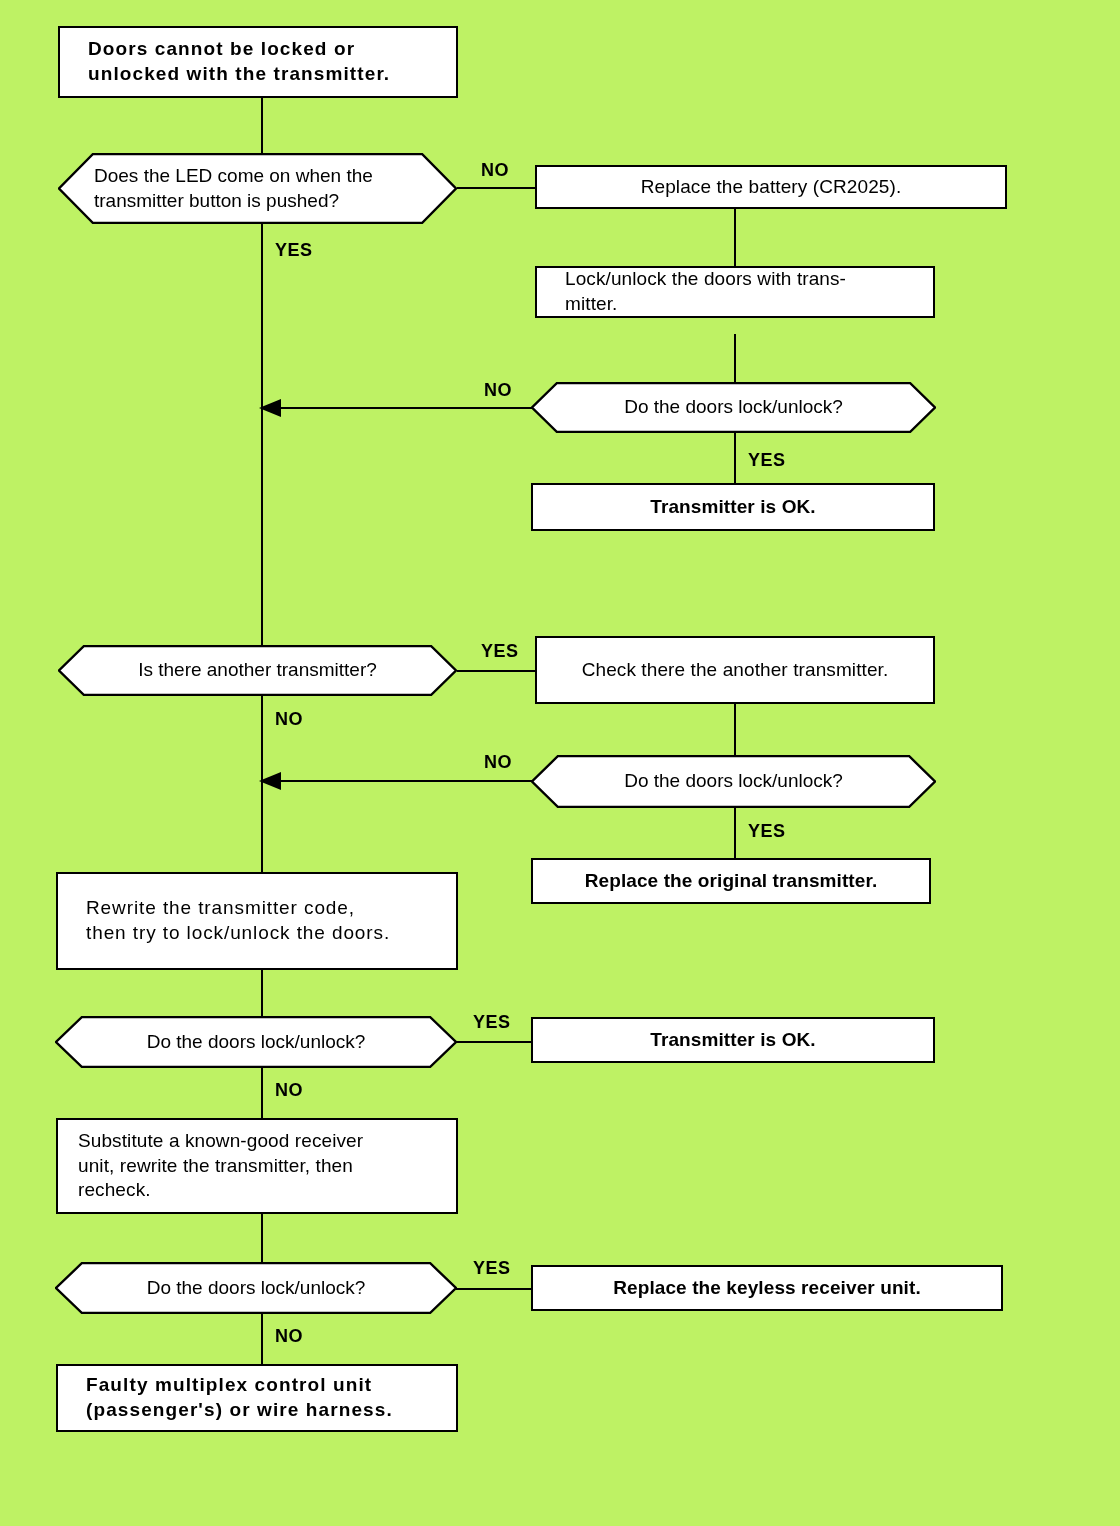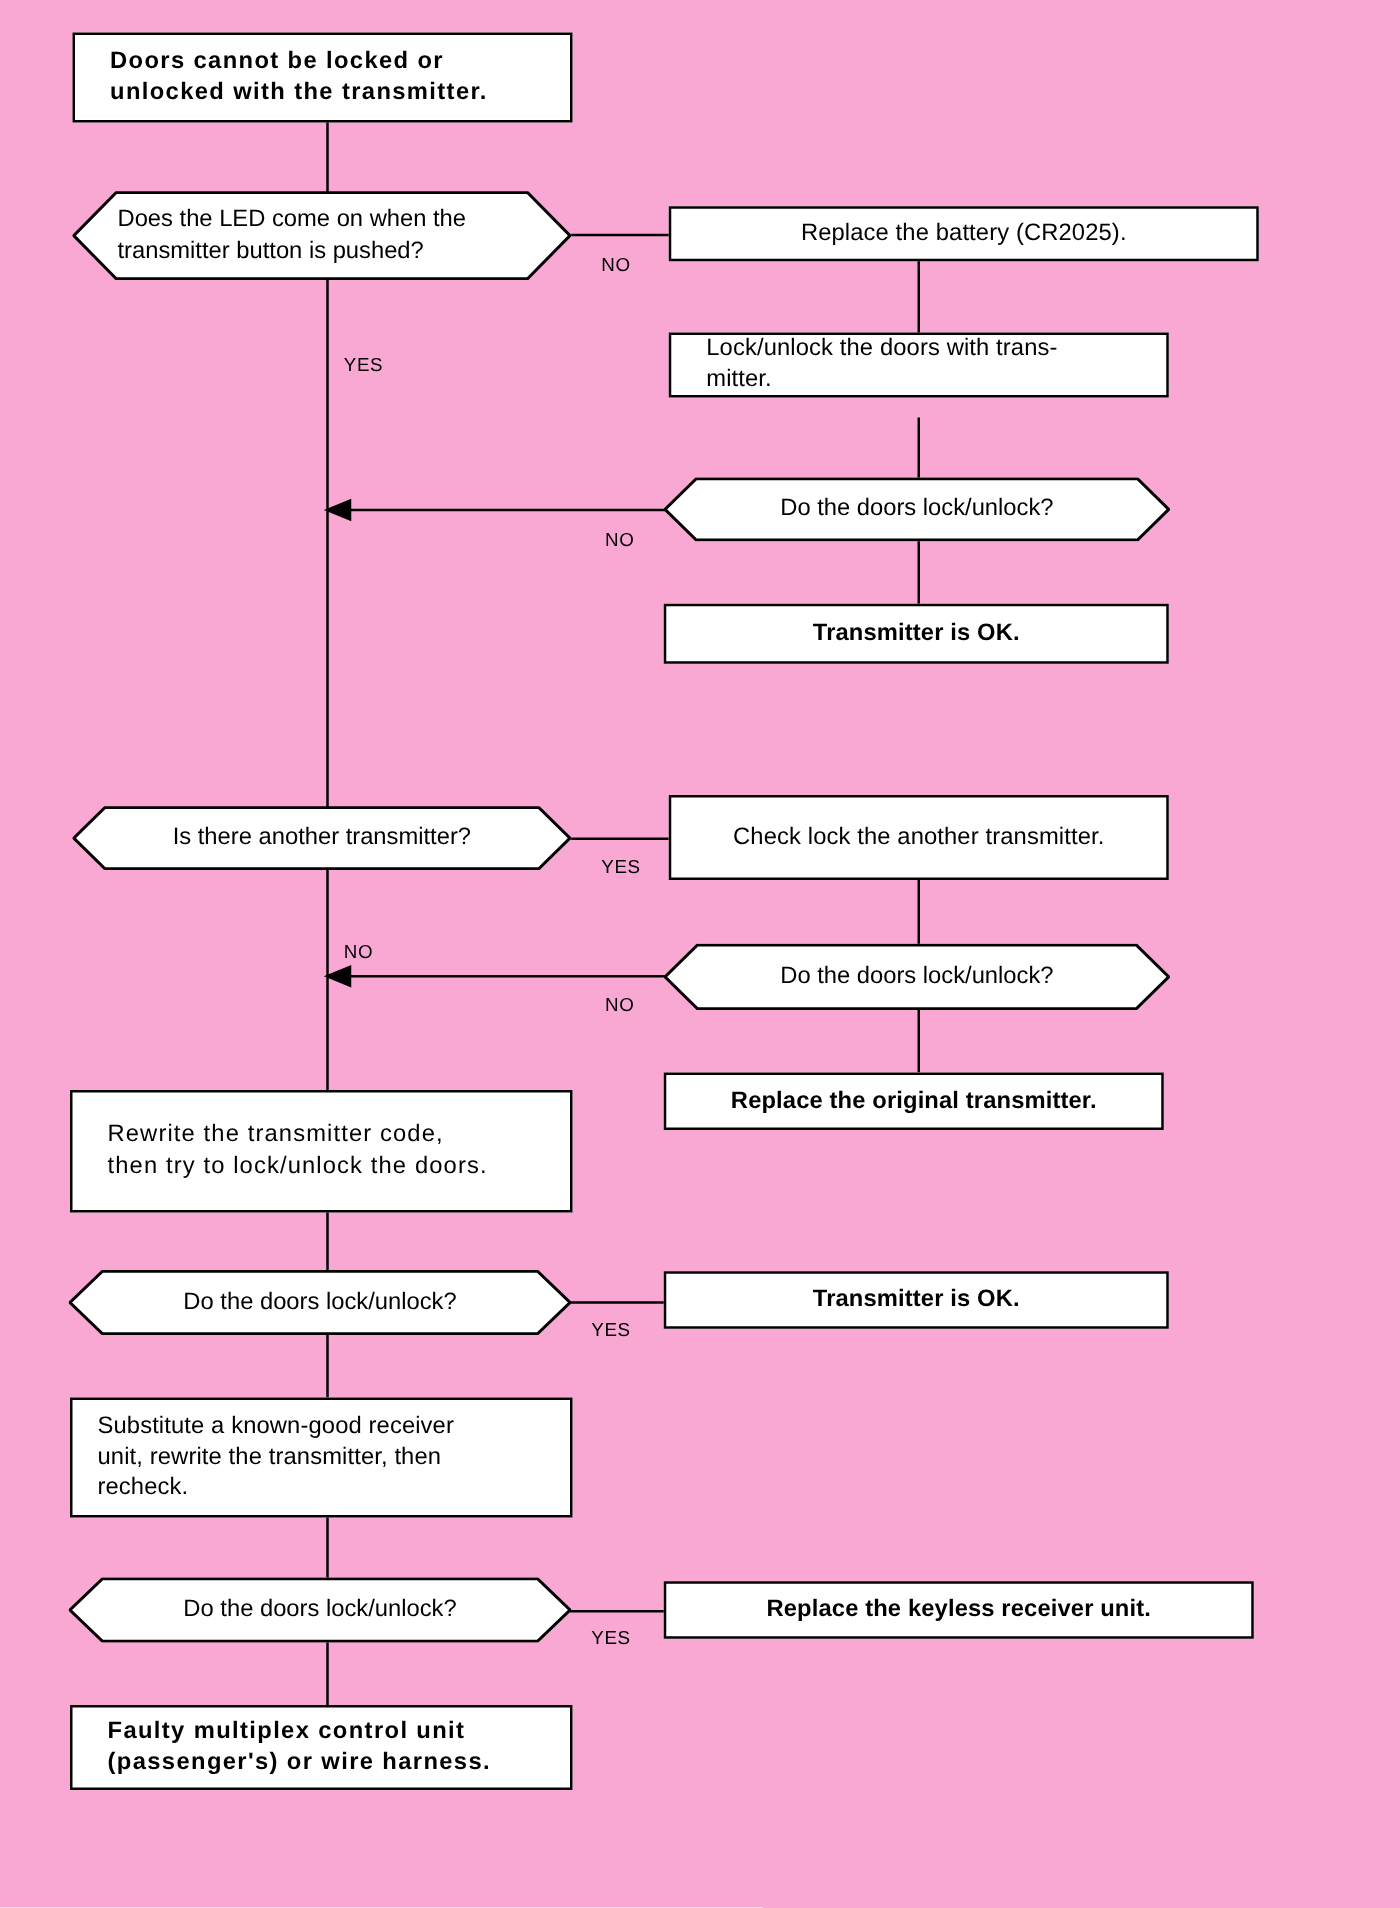--- a/index.html
+++ b/index.html
@@ -9,21 +9,21 @@
     background: #ffffff;
   }
   body {
     font-family: "Liberation Sans", sans-serif;
     color: #000000;
   }
   #canvas {
     position: relative;
     width: 1120px;
     height: 1526px;
-    background: #f9a8d4;
+    background: #bef264;
     overflow: hidden;
   }
 
   
   .node {
     position: absolute;
     box-sizing: border-box;
     display: flex;
     align-items: center;
     color: #000;
@@ -92,26 +92,25 @@
     width: 0;
     height: 0;
     border-top: 9px solid transparent;
     border-bottom: 9px solid transparent;
     border-right: 22px solid #000;
   }
 
   
   .blabel {
     position: absolute;
-    font-size: 15px;
-    font-weight: 400;
+    font-size: 18px;
+    font-weight: 700;
     letter-spacing: 0.5px;
     color: #000;
     white-space: nowrap;
-    margin-top: 44px;
   }
 </style>
 </head>
 <body>
 
 <div id="canvas">
 
   <div class="node rect pad-l ta-left" style="left:58px; top:26px; width:400px; height:72px;">
     <span class="txt fs-bold-w">
       <span>Doors cannot be locked or</span><br>
@@ -183,21 +182,21 @@
     </div>
   </div>
 
   <div class="hline" style="left:457px; top:670px; width:78px;"></div>
   <div class="blabel" style="left:481px; top:641px;">YES</div>
 
   <div class="vline" style="left:261px; top:696px; height:176px;"></div>
   <div class="blabel" style="left:275px; top:709px;">NO</div>
 
   <div class="node rect pad-c ta-center" style="left:535px; top:636px; width:400px; height:68px;">
-    <span class="txt fs-normal">Check lock the another transmitter.</span>
+    <span class="txt fs-normal">Check there the another transmitter.</span>
   </div>
 
   <div class="vline" style="left:734px; top:704px; height:51px;"></div>
 
   <div class="hex" style="left:531px; top:755px; width:405px; height:53px;">
     <svg width="405" height="53" viewBox="0 0 405 53" aria-hidden="true">
       <polygon points="27,1 378,1 404,26.5 378,52 27,52 1,26.5" fill="#ffffff" stroke="#000000" stroke-width="2.4"></polygon>
     </svg>
     <div class="hextext" style="justify-content:center; padding-left:26px; padding-right:26px;">
       <span>Do the doors lock/unlock?</span>

